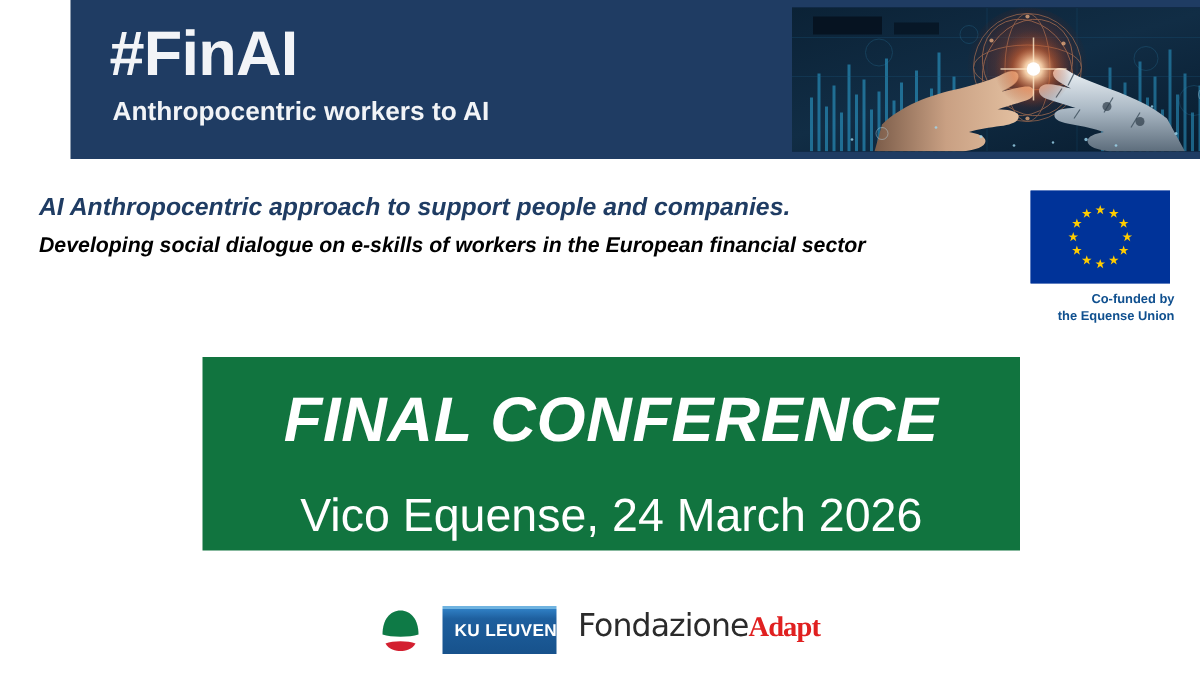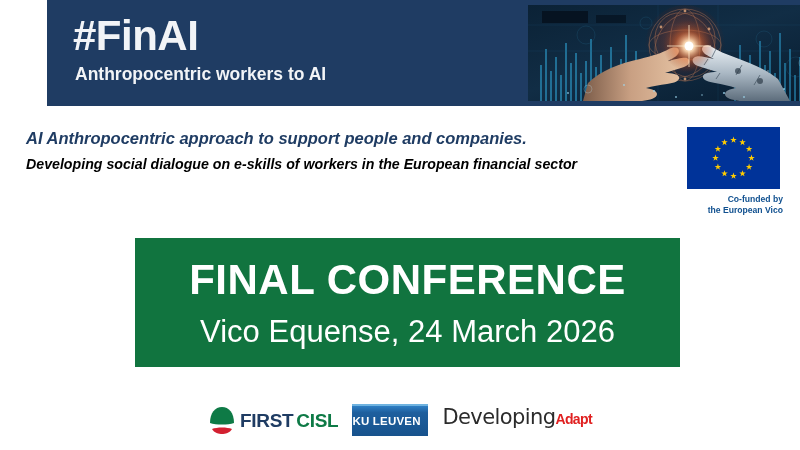--- a/index.html
+++ b/index.html
@@ -63,21 +63,21 @@
   }
 
   
   .green-box{
     position:absolute;left:135px;top:238px;width:545px;height:129px;
     background:#11743f;
     display:flex;flex-direction:column;align-items:center;justify-content:center;
   }
   .gb-line1{
     font-size:42px;font-weight:bold;color:#ffffff;letter-spacing:0.5px;
-    line-height:48px;margin:0;
+    line-height:48px;margin:12px;font-style:italic;
   }
   .gb-line2{
     font-size:31px;font-weight:normal;color:#ffffff;
     line-height:36px;margin:10px 0 0 0;
   }
 
   
   .footer{
     position:absolute;left:0;top:398px;width:800px;height:44px;
     display:flex;align-items:center;justify-content:center;gap:14px;
@@ -88,36 +88,36 @@
   .fc-mark{width:28px;height:30px;flex:0 0 28px;}
   .fc-text{font-size:19px;font-weight:bold;line-height:19px;letter-spacing:-0.3px;}
   .fc-first{color:#1f3c63;}
   .fc-cisl{color:#0e7a46;margin-left:3px;}
 
   
   .logo-kuleuven{
     width:76px;height:30px;
     background:linear-gradient(180deg,#2f7fc4 0%,#1e5f9e 22%,#17528c 100%);
     border-top:2px solid #6fb3e0;
-    display:flex;align-items:center;justify-content:flex-start;
+    display:flex;align-items:center;justify-content:flex-end;
   }
   .ku-text{
     color:#ffffff;font-size:11.5px;font-weight:bold;letter-spacing:0.2px;
     white-space:nowrap;
   }
 
   
   .logo-adapt{display:flex;align-items:baseline;height:30px;}
   .ad-fond{
     font-size:21px;font-weight:normal;color:#2b2b2b;letter-spacing:-0.6px;
     font-family:"DejaVu Sans",sans-serif;
   }
   .ad-adapt{
-    font-size:14px;font-weight:bold;color:#e02020;letter-spacing:-0.6px;
-    font-family:Liberation Sans, sans-serif;
+    font-size:19px;font-weight:bold;color:#e02020;letter-spacing:-0.6px;
+    font-family:Liberation Serif, serif;
   }
 </style>
 </head>
 <body>
 
 <div class="slide">
 
   <div class="header">
     <div class="brand">
       <div class="brand-title">#FinAI</div>
@@ -341,45 +341,42 @@
               </g>
             <g transform="translate(-9,-15.59)">
                 <polygon points="0,-3.4 0.8,-1.05 3.23,-1.05 1.26,0.4 2.01,2.75 0,1.3 -2.01,2.75 -1.26,0.4 -3.23,-1.05 -0.8,-1.05"></polygon>
               </g>
           </g>
         </g>
       </svg>
     </div>
     <div class="eu-caption">
       <div>Co-funded by</div>
-      <div>the European Vico</div>
+      <div>the Equense Union</div>
     </div>
   </div>
 
   <div class="green-box">
     <div class="gb-line1">FINAL CONFERENCE</div>
     <div class="gb-line2">Vico Equense, 24 March 2026</div>
   </div>
 
   <div class="footer">
 
     <div class="logo-firstcisl">
       <svg class="fc-mark" viewBox="0 0 28 30" xmlns="http://www.w3.org/2000/svg">
         <path d="M 2 18 C 2 8 7 2 14 2 C 21 2 26 8 26 18 C 20 20 8 20 2 18 Z" fill="#0e7a46"></path>
         <path d="M 4 24 C 9 22 19 22 24 24 C 22 28 17 29 14 29 C 11 29 6 28 4 24 Z" fill="#d32030"></path>
       </svg>
-      <span class="fc-text">
-        <span class="fc-first">FIRST</span><span class="fc-cisl">CISL</span>
-      </span>
     </div>
 
     <div class="logo-kuleuven">
       <span class="ku-text">KU LEUVEN</span>
     </div>
 
     <div class="logo-adapt">
-      <span class="ad-fond">Developing</span>
+      <span class="ad-fond">Fondazione</span>
         <span class="ad-adapt">Adapt</span>
     </div>
 
   </div>
 
 </div>
 
 </body></html>

